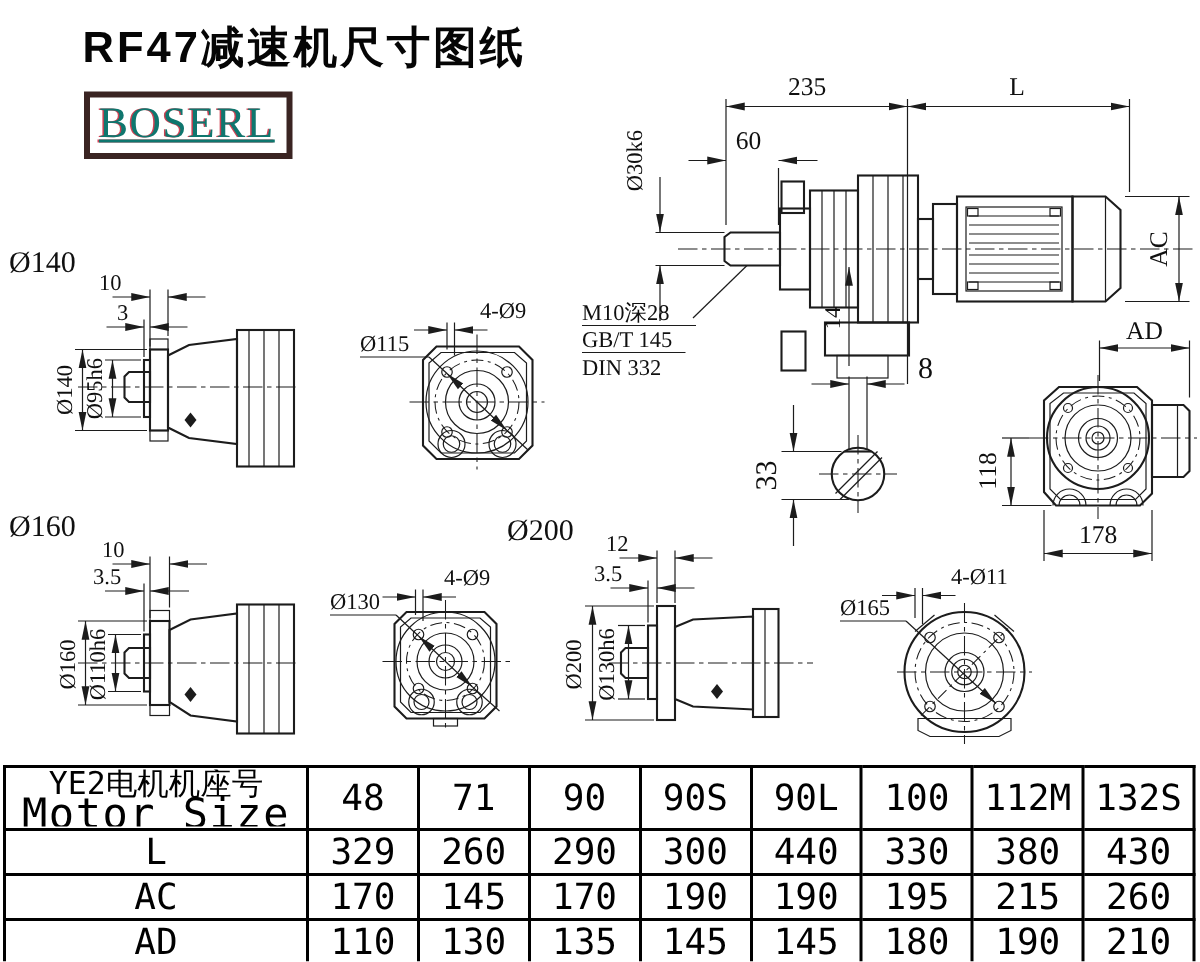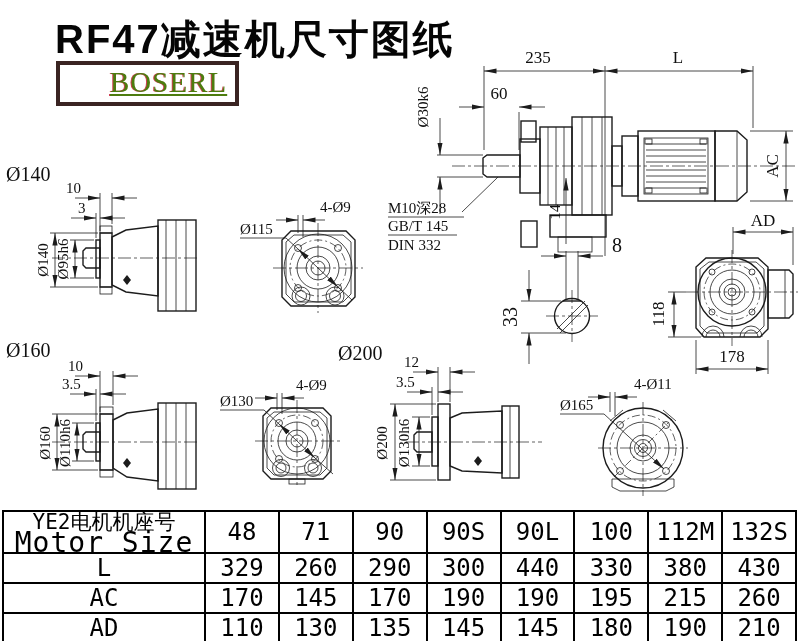--- a/index.html
+++ b/index.html
@@ -1,43 +1,43 @@
 <!DOCTYPE html>
 <html><head>
 <meta charset="utf-8">
 <style>
   html,body{margin:0;padding:0;background:#ffffff;}
   .sheet{position:relative;width:800px;height:641px;background:#fff;overflow:hidden;
          font-family:"Liberation Sans",sans-serif;color:#000;}
-  .title{position:absolute;left:55px;top:12px;font-size:40px;font-weight:bold;color:#050505;
+  .title{position:absolute;left:55px;top:12px;font-size:29px;font-weight:bold;color:#050505;
          letter-spacing:2px;white-space:nowrap;}
   .logo{position:absolute;left:56px;top:61px;border:4px solid #3a2422;background:#fff;
         padding:1px 8px 3px 6px;}
-  .logo span{font-family:"Liberation Serif",serif;font-size:29px;color:#4d7c0f;
-        text-decoration:underline;text-shadow:-1px 0 0 rgba(190,0,25,.75);letter-spacing:1px;margin-left:44px;}
+  .logo span{font-family:"Liberation Serif",serif;font-size:29px;color:#0f766e;
+        text-decoration:underline;text-shadow:-1px 0 0 rgba(190,0,25,.75);letter-spacing:1px;}
   svg.draw{position:absolute;left:0;top:0;}
   
   .ln{stroke:#1c1c1c;stroke-width:1.4;fill:none;stroke-linejoin:miter;}
   .md{stroke:#1c1c1c;stroke-width:.8;fill:none;}
   .dim{stroke:#1c1c1c;stroke-width:.8;fill:none;}
   .cl{stroke:#1c1c1c;stroke-width:.7;fill:none;stroke-dasharray:13 3 3 3;}
   .bc{stroke:#1c1c1c;stroke-width:.7;fill:none;stroke-dasharray:8 3 2 3;}
   text{fill:#101010;}
   .dt{font:15px "Liberation Serif",serif;}
   .dt2{font:17px "Liberation Serif",serif;}
   .dt3{font:20px "Liberation Serif",serif;}
   .lbl{font:20px "Liberation Serif",serif;}
   .am{text-anchor:middle;}
   
   .tblwrap{position:absolute;left:2px;top:510px;width:795px;}
   table.spec{border-collapse:collapse;width:100%;table-layout:fixed;
         font-family:"DejaVu Sans Mono",monospace;color:#000;}
   table.spec td{border:2px solid #000;text-align:center;vertical-align:middle;padding:0;
         font-size:24px;overflow:hidden;}
-  tr.hd td{height:40px;}
+  tr.hd td{height:40px;border-radius:12px;}
   tr.bd td{height:28px;}
   .cn{font-size:21px;line-height:21px;}
   .en{font-size:28px;line-height:19px;letter-spacing:1px;}
 </style>
 </head>
 <body>
 
 <div class="sheet">
 
   <div class="title">RF47减速机尺寸图纸</div>

